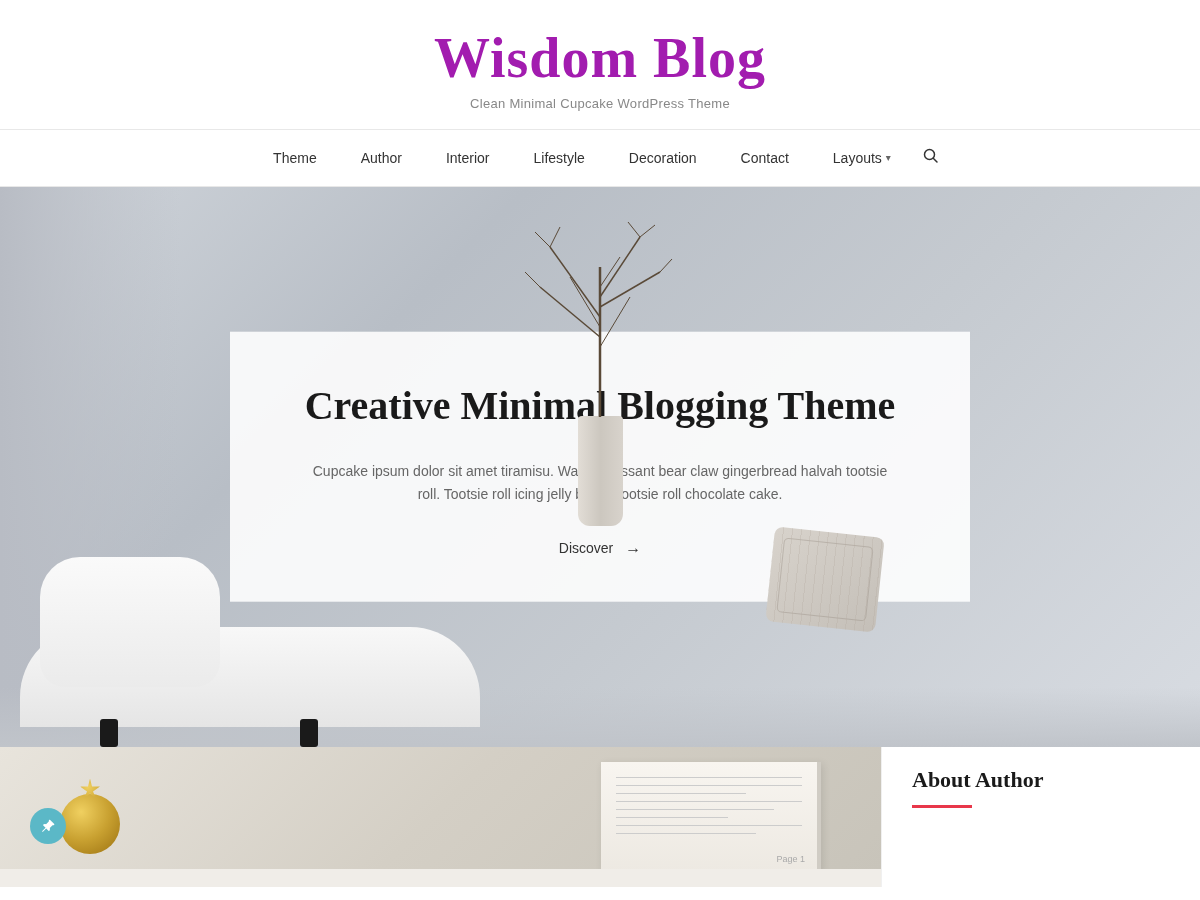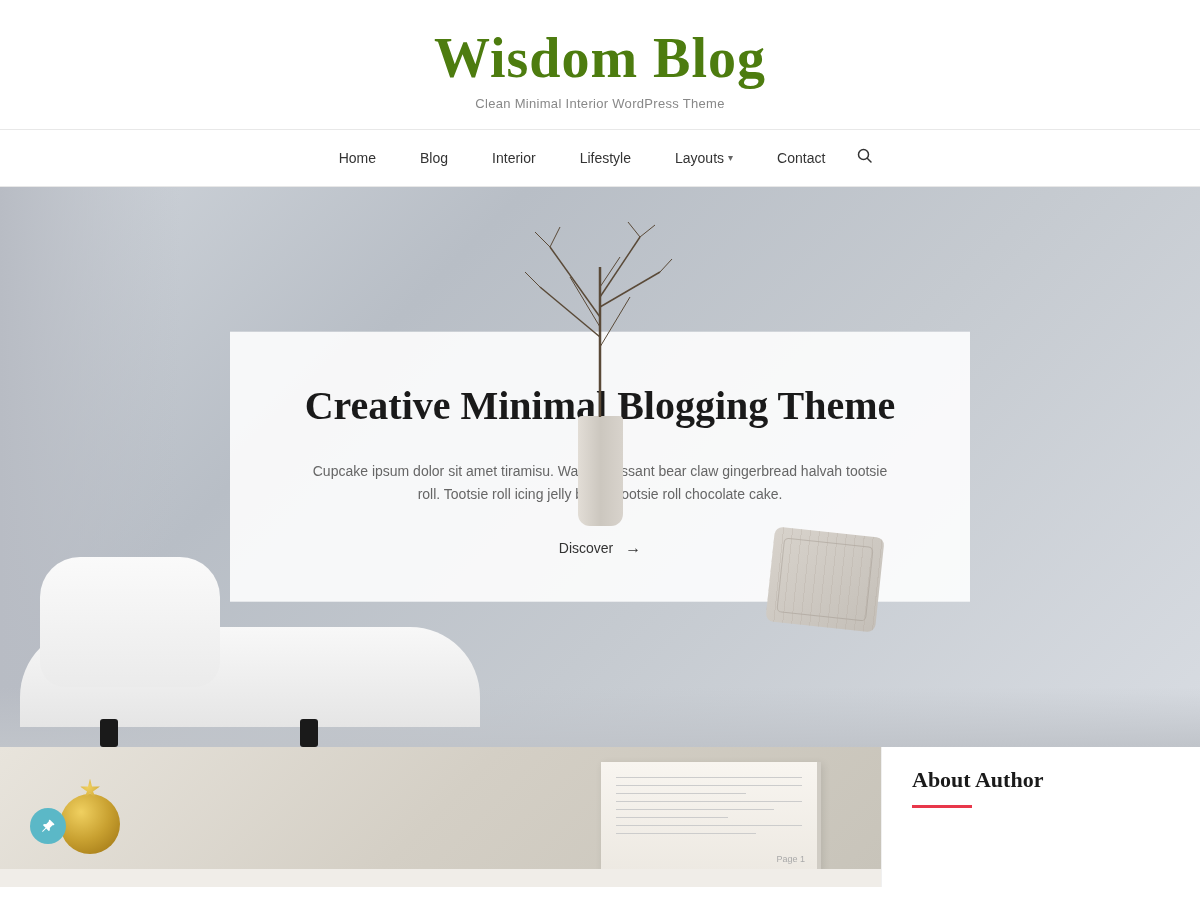--- a/index.html
+++ b/index.html
@@ -17,21 +17,21 @@
     .site-header {
       text-align: center;
       padding: 28px 20px 18px;
       border-bottom: 1px solid #e8e8e8;
     }
 
     .site-title {
       font-family: 'Brush Script MT', 'Comic Sans MS', cursive;
       font-size: 56px;
       font-weight: 700;
-      color: #4d7c0f;
+      color: #a21caf;
       letter-spacing: 1px;
       line-height: 1.1;
     }
 
     .site-tagline {
       font-family: Arial, sans-serif;
       font-size: 13px;
       color: #888;
       margin-top: 6px;
       letter-spacing: 0.3px;
@@ -201,34 +201,35 @@
       height: 3px;
       background: #e8374a;
       margin-bottom: 0;
     }
   </style>
 </head>
 <body>
 
 <header class="site-header">
   <h1 class="site-title">Wisdom Blog</h1>
-  <p class="site-tagline">Clean Minimal Interior WordPress Theme</p>
+  <p class="site-tagline">Clean Minimal Cupcake WordPress Theme</p>
 </header>
 
 <nav class="site-nav">
   <div class="nav-inner">
-    <a class="nav-item">Home</a>
-    <a class="nav-item">Blog</a>
+    <a class="nav-item">Theme</a>
+    <a class="nav-item">Author</a>
     <a class="nav-item">Interior</a>
     <a class="nav-item">Lifestyle</a>
+    <a class="nav-item">Decoration</a>
+    <a class="nav-item">Contact</a>
     <a class="nav-item">
       <span>Layouts</span>
       <span class="nav-dropdown-arrow">▾</span>
     </a>
-    <a class="nav-item">Contact</a>
     <span class="nav-search">
       <svg width="16" height="16" viewBox="0 0 16 16" fill="none" xmlns="http://www.w3.org/2000/svg">
         <circle cx="6.5" cy="6.5" r="5" stroke="#333" stroke-width="1.5"></circle>
         <line x1="10.5" y1="10.5" x2="14" y2="14" stroke="#333" stroke-width="1.5" stroke-linecap="round"></line>
       </svg>
     </span>
   </div>
 </nav>
 
 <section class="hero-section">

